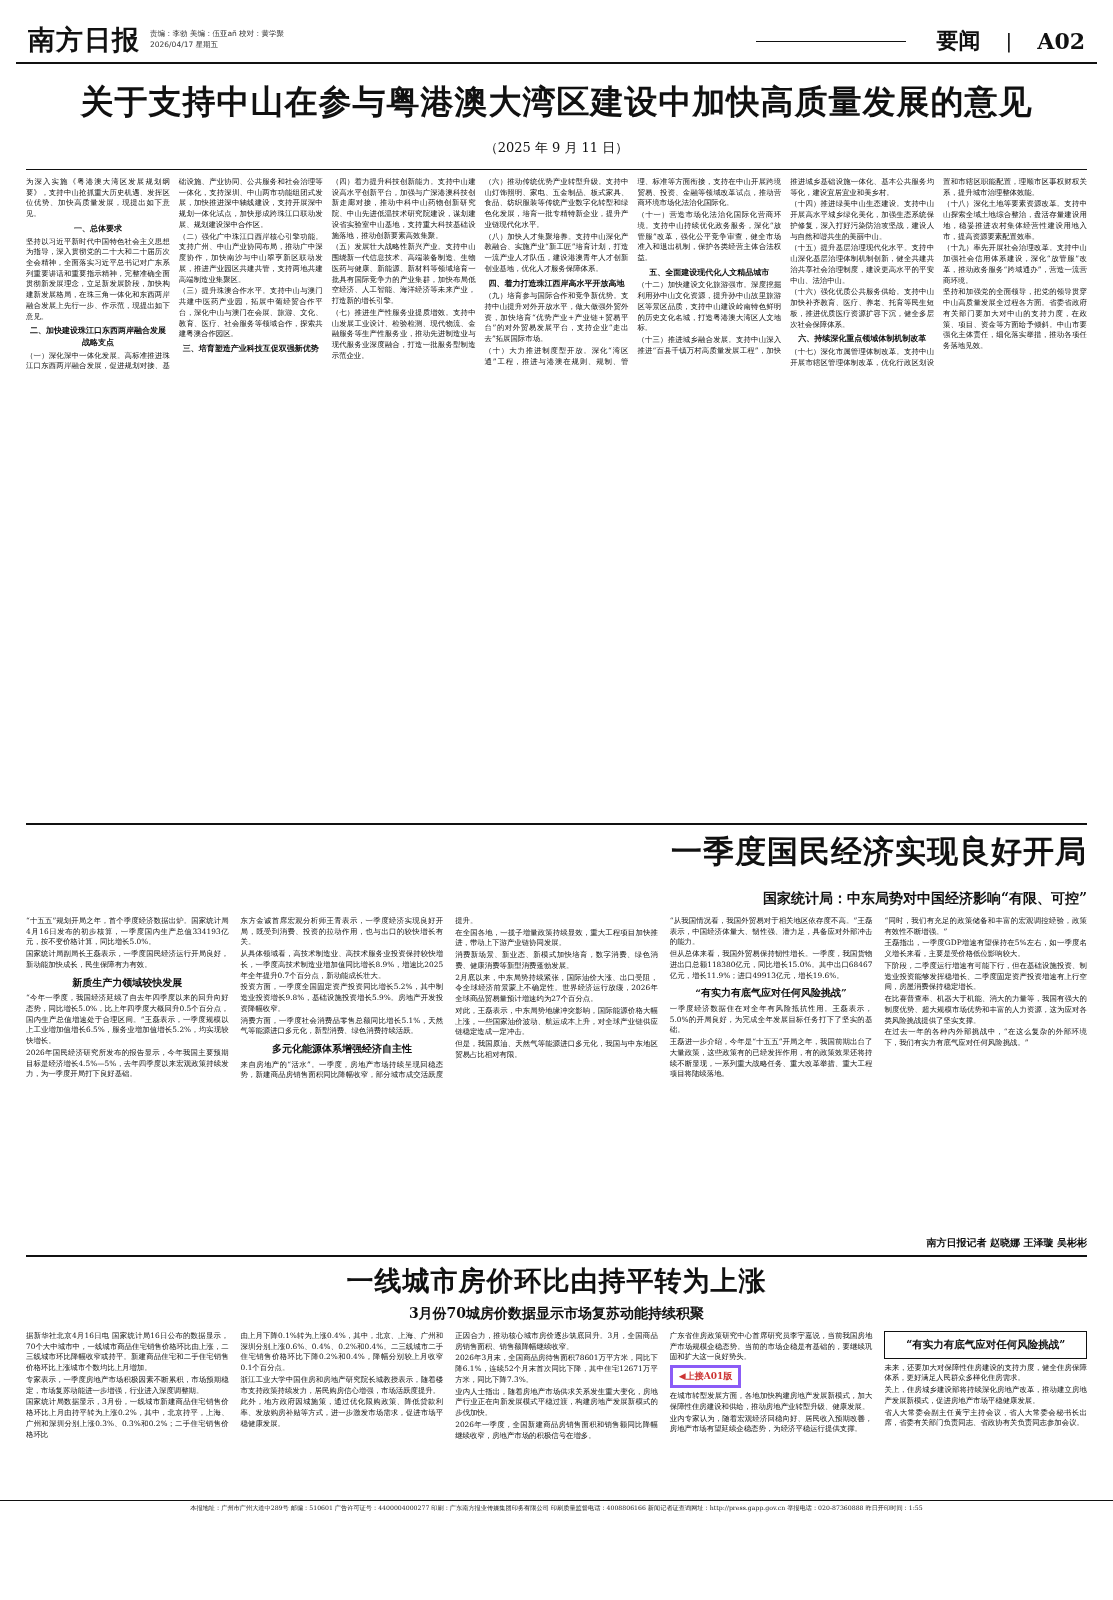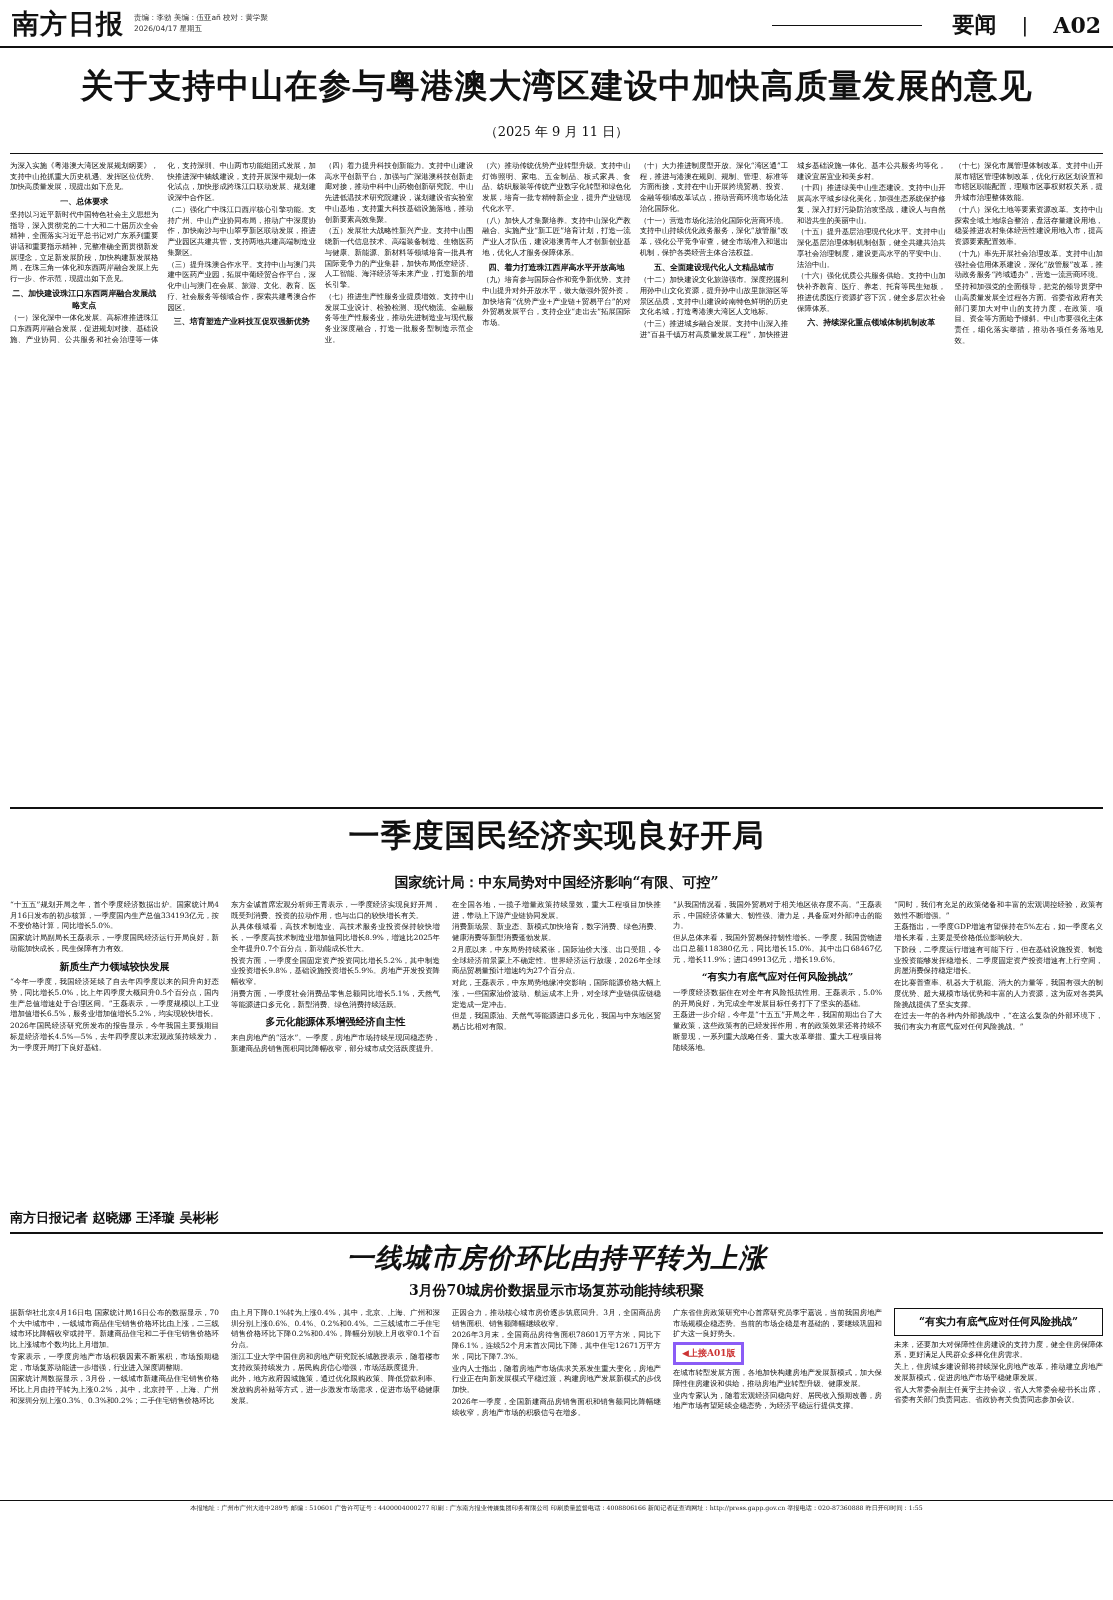--- a/index.html
+++ b/index.html
@@ -1,17 +1,17 @@
 <!DOCTYPE html>
 <html><head>
 <meta charset="utf-8">
 <style>
   html,body{margin:0;padding:0;background:#fff;}
   body{width:1113px;height:1600px;font-family:"DejaVu Sans","Liberation Sans",sans-serif;color:#111;}
-  .page{width:1113px;height:1516px;position:relative;overflow:hidden;padding:0;box-sizing:border-box;}
+  .page{width:1113px;height:1516px;position:relative;overflow:hidden;padding:16px;box-sizing:border-box;}
 
   
   .masthead{display:flex;align-items:flex-start;padding:6px 12px 4px 12px;border-bottom:2px solid #111;}
   .logo{font-family:"DejaVu Serif","Liberation Serif",serif;font-weight:bold;font-size:27px;letter-spacing:1px;color:#111;white-space:nowrap;padding-right:10px;}
   .mast-meta{font-size:7.5px;line-height:1.5;color:#333;padding-top:6px;}
   .mast-meta .row{white-space:nowrap;}
   .mast-right{margin-left:auto;display:flex;align-items:center;gap:25px;padding-top:4px;}
   .mast-rule{width:150px;height:1px;background:#111;display:inline-block;margin-right:6px;}
   .mast-sec{font-family:"DejaVu Serif","Liberation Serif",serif;font-weight:bold;font-size:22px;}
   .mast-pipe{font-size:20px;color:#111;}
@@ -26,33 +26,33 @@
 
   
   .doc-body{column-count:7;column-gap:9px;column-rule:0;padding:7px 10px 0 10px;height:640px;overflow:hidden;}
   .doc-body p{margin:0 0 1px 0;font-size:7.4px;line-height:1.45;text-align:justify;font-family:"DejaVu Serif","Liberation Serif",serif;}
   .doc-body p.h{font-weight:bold;text-align:center;margin:3px 0 2px 0;font-size:8px;}
 
   .rule-mid{height:2px;background:#111;margin:6px 10px 0 10px;}
 
   
   .mid{padding:6px 10px 0 10px;}
-  .mid-head{text-align:center;}
+  .mid-head{text-align:right;}
   .mid-title{font-family:"DejaVu Serif","Liberation Serif",serif;font-weight:bold;font-size:31px;letter-spacing:1px;}
   .mid-sub{font-family:"DejaVu Serif","Liberation Serif",serif;font-weight:bold;font-size:14px;margin-top:17px;}
   .mid-cols{column-count:5;column-gap:12px;margin-top:8px;height:300px;overflow:hidden;}
   .mid-cols p{margin:0 0 1px 0;font-size:7.4px;line-height:1.45;text-align:justify;font-family:"DejaVu Serif","Liberation Serif",serif;}
   .mid-cols p.sh{font-weight:bold;font-size:10px;text-align:center;margin:5px 0 3px 0;}
-  .byline{font-size:13px;font-weight:bold;margin-top:9px;font-family:"DejaVu Serif","Liberation Serif",serif;}
+  .byline{text-align:right;font-size:10px;font-weight:bold;margin-top:20px;font-family:"DejaVu Serif","Liberation Serif",serif;}
 
   .rule-mid2{height:2px;background:#111;margin:5px 10px 0 10px;}
 
   
   .bot{padding:6px 10px 0 10px;position:relative;}
-  .bot-title{text-align:center;font-family:"DejaVu Serif","Liberation Serif",serif;font-weight:bold;font-size:27px;letter-spacing:1px;font-style:italic;}
+  .bot-title{text-align:center;font-family:"DejaVu Serif","Liberation Serif",serif;font-weight:bold;font-size:27px;letter-spacing:1px;}
   .bot-sub{text-align:center;font-family:"DejaVu Serif","Liberation Serif",serif;font-weight:bold;font-size:14px;margin-top:6px;}
   .bot-cols{column-count:5;column-gap:12px;margin-top:8px;height:300px;overflow:hidden;}
   .bot-cols p{margin:0 0 1px 0;font-size:7.4px;line-height:1.45;text-align:justify;font-family:"DejaVu Serif","Liberation Serif",serif;}
   .cont-box{border:3px solid #8b5cf6;color:#c33;font-size:9px;padding:2px 6px;display:inline-block;font-family:"DejaVu Serif","Liberation Serif",serif;font-weight:bold;margin-bottom:3px;}
   .quote-box{border:1px solid #111;padding:5px 6px;font-family:"DejaVu Serif","Liberation Serif",serif;font-weight:bold;font-size:10.5px;line-height:1.5;text-align:center;margin:4px 0;}
 
   
   .footer{position:absolute;left:0;bottom:0;width:1113px;border-top:1px solid #111;font-size:6.2px;color:#222;padding:3px 10px;box-sizing:border-box;text-align:center;letter-spacing:0;font-family:"DejaVu Serif","Liberation Serif",serif;}
 </style>
 </head>

